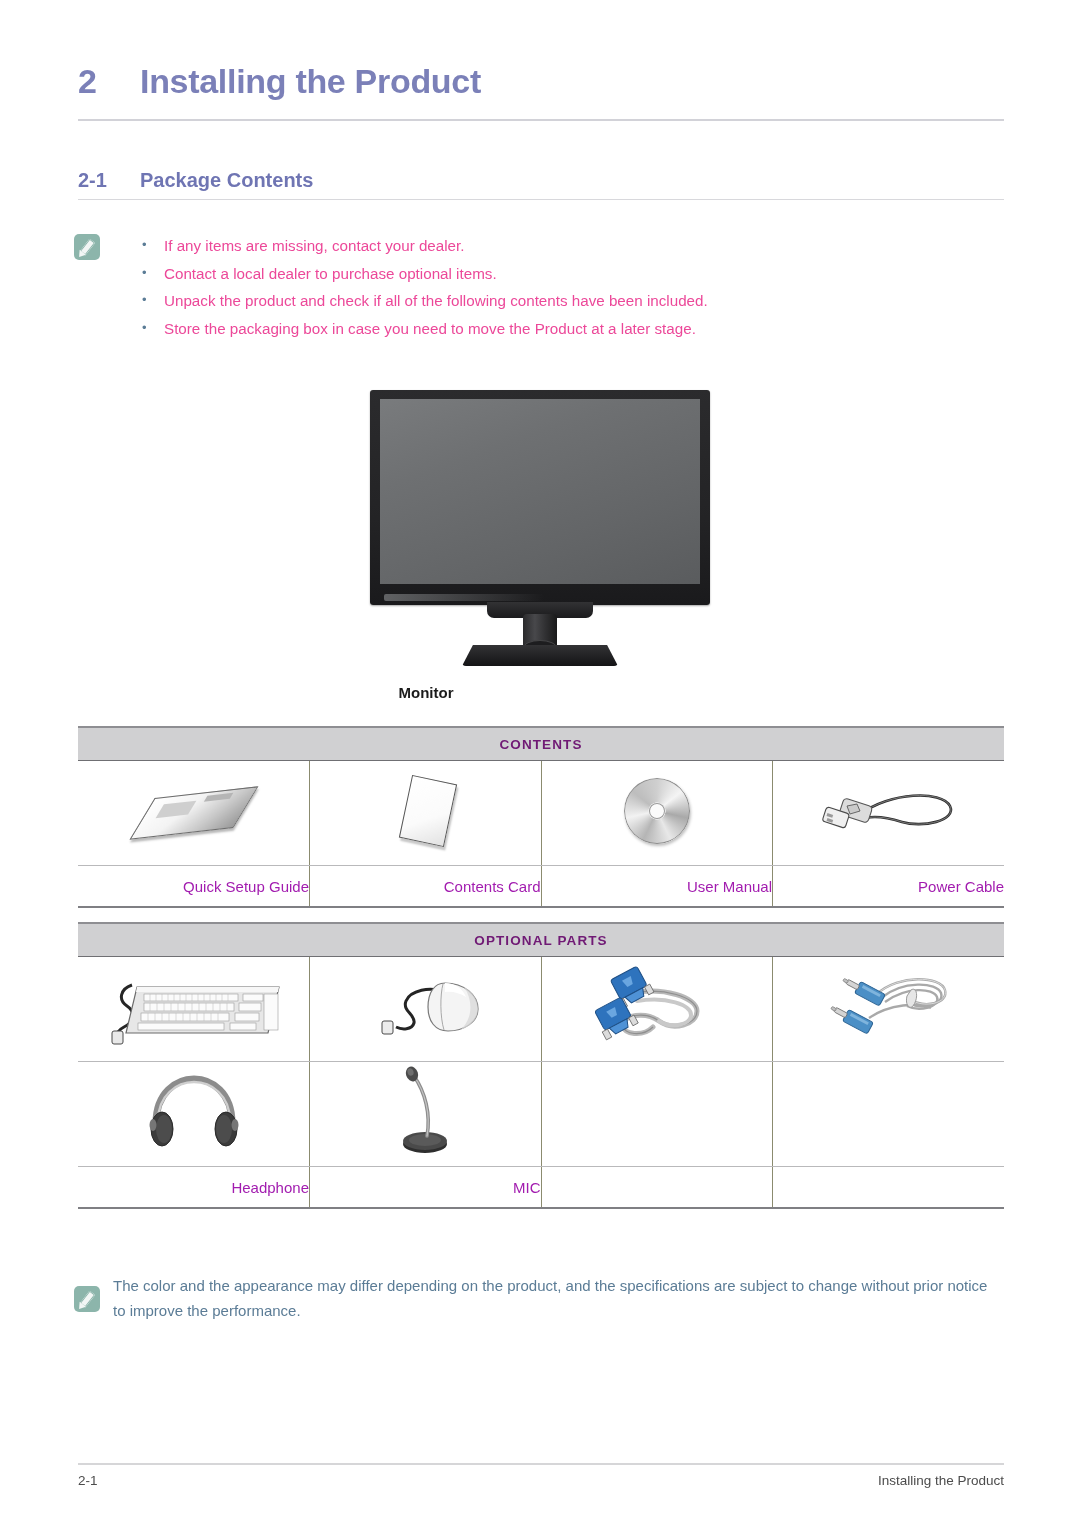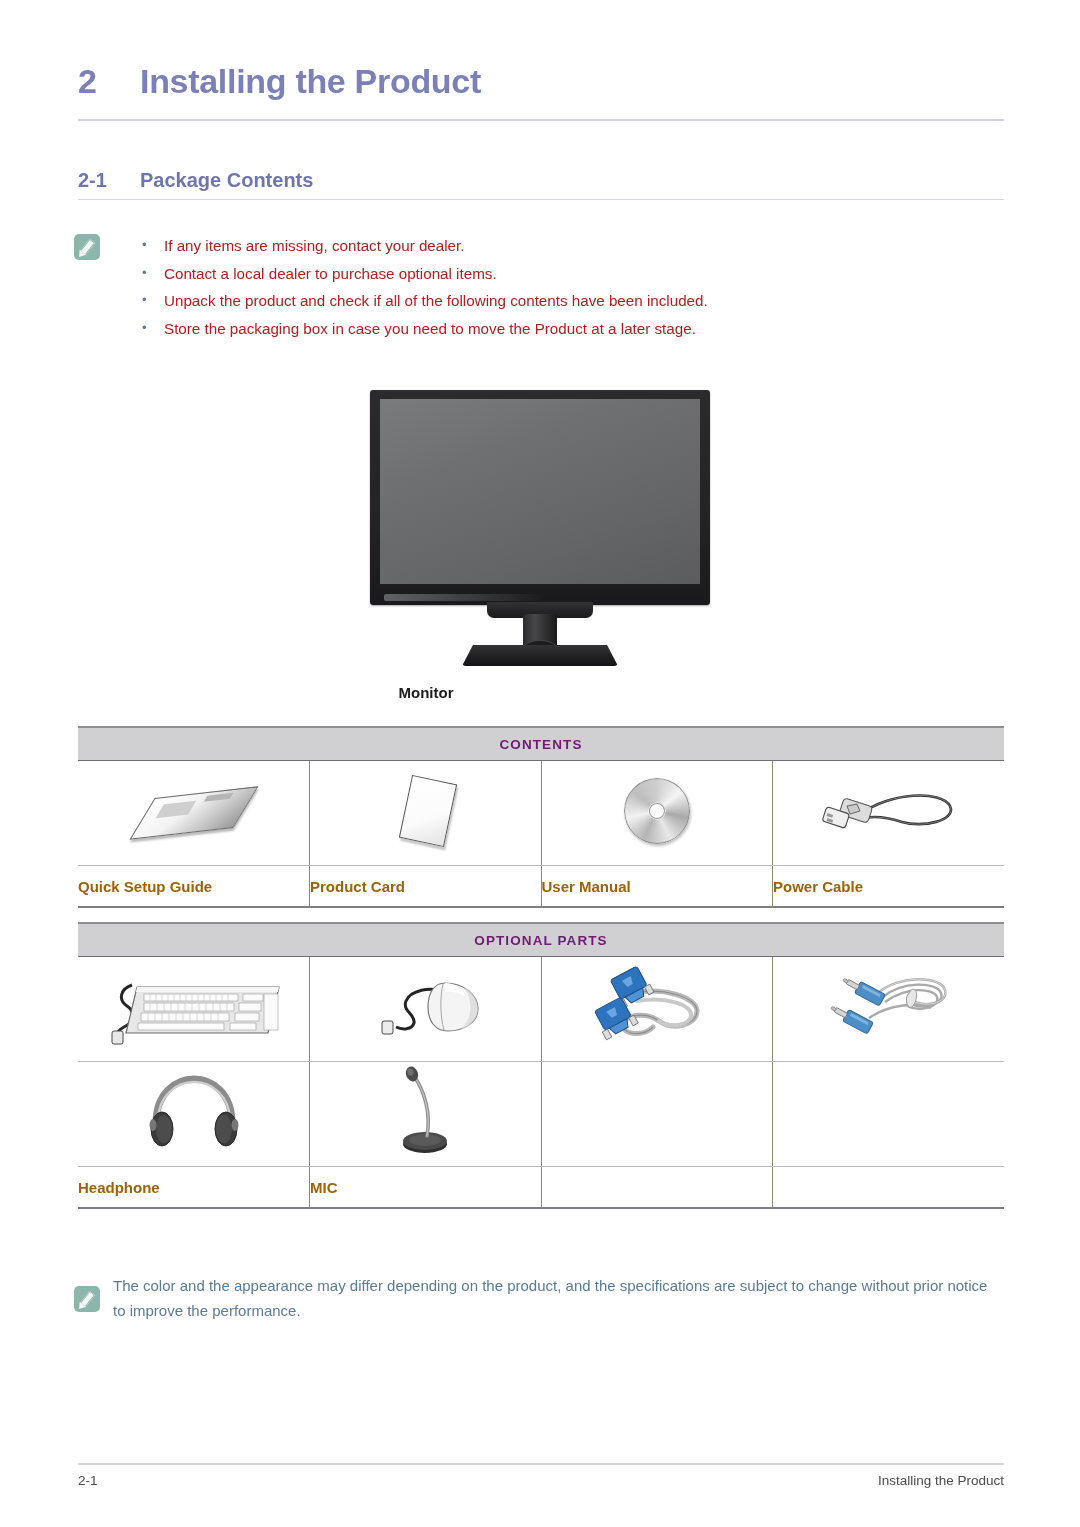--- a/index.html
+++ b/index.html
@@ -116,21 +116,21 @@
     border-top: 6px solid #f2f6f5;
   }
   .note-list {
     margin: 0;
     padding: 0;
     list-style: none;
     margin-left: 39px;
   }
   .note-list li {
     position: relative;
-    color: #b91c1c;
+    color: #ec4899;
     font-size: 15.2px;
     line-height: 27.5px;
     padding-left: 25px;
     white-space: nowrap;
   }
   .note-list li:before {
     content: "\2022";
     position: absolute;
     left: 3px;
     top: -1px;
@@ -259,28 +259,27 @@
     height: 104px;
     border-right: 1px solid #8b8b6f;
     border-bottom: 1px solid #b9b9bb;
     text-align: center;
     vertical-align: middle;
     padding: 0;
   }
   .tbl td.cellimg:last-child { border-right: none; }
   .tbl td.celllabel {
     height: 40px;
-    text-align: left;
+    text-align: right;
     vertical-align: middle;
     font-size: 15px;
-    color: #a16207;
+    color: #a21caf;
     border-right: 1px solid #8b8b6f;
     border-bottom: 1px solid #8b8b8f;
     padding: 0;
-    font-weight: bold;
   }
   .tbl td.celllabel:last-child { border-right: none; }
   .tbl tr.lastrow td.celllabel { border-bottom: 2px solid #7f7f83; }
 
   .cellimg .art { display: inline-block; }
 
   
   .art-booklet {
     width: 108px; height: 58px;
     position: relative;
@@ -475,21 +474,21 @@
                 <rect x="13" y="34" width="6" height="3" transform="rotate(18 16 35)" fill="#9a9a9a"></rect>
                 <rect x="13" y="39" width="6" height="3" transform="rotate(18 16 40)" fill="#9a9a9a"></rect>
                 <path d="M33 26 l10 -2 3 7 -10 3z" fill="#cacaca" stroke="#5a5a5a" stroke-width="0.9"></path>
               </g>
             </svg>
           </span>
         </td>
       </tr>
       <tr class="lastrow">
         <td class="celllabel">Quick Setup Guide</td>
-        <td class="celllabel">Product Card</td>
+        <td class="celllabel">Contents Card</td>
         <td class="celllabel">User Manual</td>
         <td class="celllabel">Power Cable</td>
       </tr>
     </tbody>
   </table>
 
   <table class="tbl tbl-optional">
     <colgroup>
         <col>
         <col>

